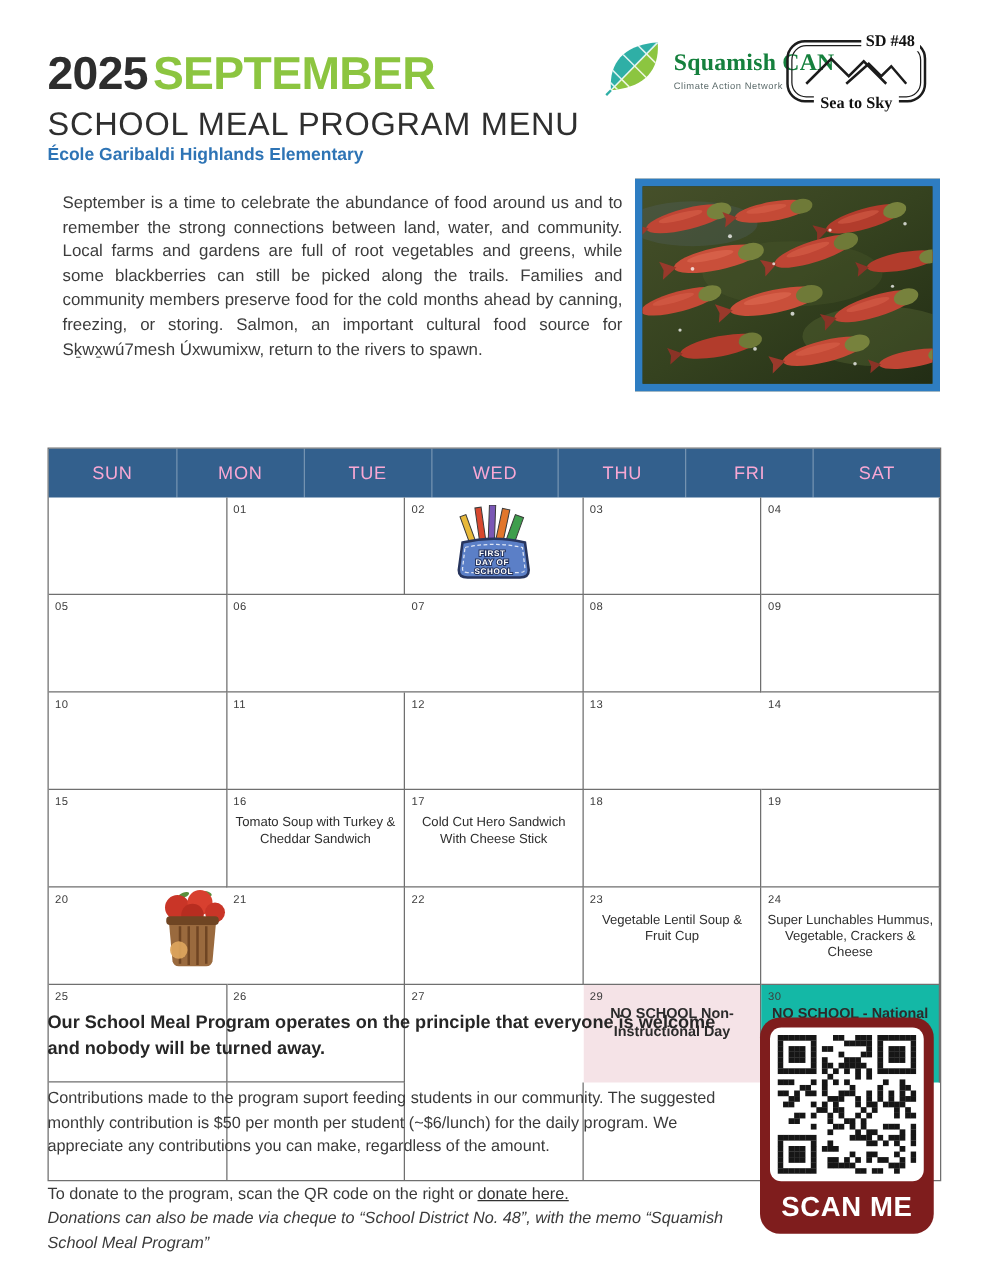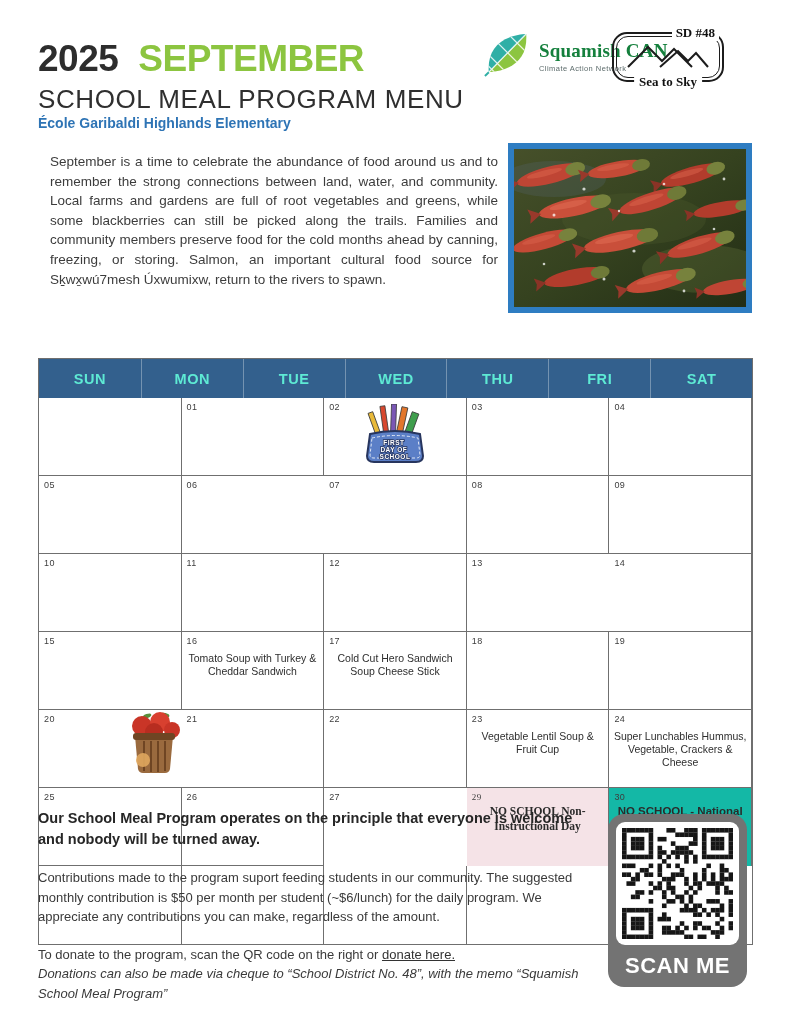--- a/index.html
+++ b/index.html
@@ -2,48 +2,48 @@
 <html><head>
 <meta charset="utf-8">
 <style>
   html,body{margin:0;padding:0;background:#fff;}
   .page{position:relative;width:791px;height:1024px;background:#fff;overflow:hidden;
         font-family:"Liberation Sans","DejaVu Sans",sans-serif;color:#333;}
 
   
   .title-line{position:absolute;left:38px;top:38px;font-size:37px;font-weight:700;letter-spacing:-0.5px;}
   .title-line .year{color:#2d2d2d;}
-  .title-line .month{color:#8CC540;margin-left:20px;}
+  .title-line .month{color:#8CC540;margin-left:4px;}
   .prog-title{position:absolute;left:38px;top:84px;font-size:26px;font-weight:400;color:#2f2f2f;letter-spacing:0.6px;}
   .school{position:absolute;left:38px;top:115px;font-size:14px;font-weight:700;color:#2E74B5;}
 
   .logo-can{position:absolute;left:484px;top:31px;display:flex;align-items:center;gap:9px;}
   .logo-can .name{font-size:19px;font-weight:700;color:#15803d;letter-spacing:0.2px;font-family:Liberation Serif, serif;}
   .logo-can .sub{font-size:7.5px;color:#5c6b6b;letter-spacing:0.45px;margin-top:2px;}
 
-  .logo-sd48{position:absolute;left:612px;top:27px;width:112px;height:60px;}
+  .logo-sd48{position:absolute;left:629px;top:27px;width:112px;height:60px;}
   .sd48-box{position:absolute;left:0;right:0;top:5px;bottom:5px;border:2px solid #1c1c1c;border-radius:15px;}
   .sd48-box::after{content:"";position:absolute;inset:2px;border:1px solid #1c1c1c;border-radius:12px;}
   .sd48-top{position:absolute;top:-2px;right:5px;background:#fff;padding:0 4px;z-index:2;
             font-family:"Liberation Serif",serif;font-weight:700;font-size:13px;color:#111;}
   .sd48-bottom{position:absolute;bottom:-3px;left:50%;transform:translateX(-50%);background:#fff;padding:0 5px;z-index:2;
             font-family:"Liberation Serif",serif;font-weight:700;font-size:13px;color:#111;white-space:nowrap;}
   .sd48-mtn{position:absolute;left:14px;top:16px;}
 
   
   .intro-text{position:absolute;left:50px;top:152px;width:448px;font-size:13.5px;line-height:19.6px;
               color:#3c3c3c;text-align:justify;margin:0;}
   .photo{position:absolute;left:508px;top:143px;width:244px;height:170px;border:6px solid #2e7dc2;
          box-sizing:border-box;background:#2c3a1e;}
   .photo svg{display:block;width:100%;height:100%;}
 
   
   .calendar{position:absolute;left:38px;top:358px;width:715px;border:1px solid #6f6f6f;box-sizing:border-box;}
   .cal-head{display:grid;grid-template-columns:repeat(7,1fr);background:#33608D;height:39px;}
-  .hcell{display:flex;align-items:center;justify-content:center;color:#5eead4;font-weight:700;
+  .hcell{display:flex;align-items:center;justify-content:center;color:#f9a8d4;font-weight:400;
          font-size:14.5px;letter-spacing:0.6px;}
   .hcell + .hcell{border-left:1px solid rgba(255,255,255,0.32);}
   .cal-body{display:grid;grid-template-columns:repeat(5,1fr);grid-auto-rows:78px;}
   .cell{position:relative;border-right:1px solid #6f6f6f;border-bottom:1px solid #6f6f6f;
         padding:3px 4px;box-sizing:border-box;}
   .cell:nth-child(7n){border-right:none;}
   .cell:nth-last-child(-n+7){border-bottom:none;}
   .date{position:absolute;top:4px;left:5px;font-size:9px;color:#3d3d3d;letter-spacing:0.4px;}
   .meal{margin-top:17px;text-align:center;font-size:10.5px;line-height:13px;color:#2e2e2e;}
   .note{margin-top:13px;text-align:center;font-size:11.5px;line-height:14.5px;font-weight:700;color:#2b2b2b;}
@@ -53,21 +53,21 @@
        display:flex;align-items:center;justify-content:center;}
 
   
   .footer-text{position:absolute;left:38px;top:808px;width:558px;}
   .f-head{font-size:14.5px;font-weight:700;line-height:21px;color:#262626;margin:0 0 18px;}
   .f-p1{font-size:13px;line-height:19.5px;margin:0 0 18px;color:#3a3a3a;}
   .f-p2{font-size:13px;line-height:19.5px;margin:0;color:#3a3a3a;}
   .f-p3{font-size:13px;line-height:19.5px;font-style:italic;margin:0;color:#3a3a3a;}
   .donate{text-decoration:underline;color:#333;cursor:pointer;}
 
-  .qr-frame{position:absolute;left:608px;top:814px;width:139px;background:#737373;border-radius:16px;
+  .qr-frame{position:absolute;left:608px;top:814px;width:139px;background:#7f1d1d;border-radius:16px;
             padding:8px 8px 0;box-sizing:border-box;}
   .qr-white{background:#fff;border-radius:9px;height:123px;display:flex;align-items:center;justify-content:center;}
   .qr-label{height:42px;display:flex;align-items:center;justify-content:center;color:#fff;
             font-size:22px;font-weight:700;letter-spacing:0.5px;}
 </style>
 </head>
 <body>
 
 <div class="page">
 
@@ -290,21 +290,21 @@
         </div>
         <div class="cell">
           <span class="date">15</span>
         </div>
         <div class="cell">
           <span class="date">16</span>
           <div class="meal">Tomato Soup with Turkey &amp; Cheddar Sandwich</div>
         </div>
         <div class="cell">
           <span class="date">17</span>
-          <div class="meal">Cold Cut Hero Sandwich Soup Cheese Stick</div>
+          <div class="meal">Cold Cut Hero Sandwich With Cheese Stick</div>
         </div>
         <div class="cell">
           <span class="date">18</span>
         </div>
         <div class="cell">
           <span class="date">19</span>
         </div>
         <div class="cell">
           <span class="date">20</span>
   <span class="basket-wrap">
@@ -343,21 +343,21 @@
         </div>
         <div class="cell">
           <span class="date">25</span>
         </div>
         <div class="cell">
           <span class="date">26</span>
         </div>
         <div class="cell">
           <span class="date">27</span>
         </div>
-        <div class="cell" style="background: rgb(245, 227, 231); font-family: Liberation Serif, serif;">
+        <div class="cell" style="background: rgb(245, 227, 231);">
           <span class="date">29</span>
           <div class="note">NO SCHOOL Non-Instructional Day</div>
         </div>
         <div class="cell" style="background: #14b8a6;">
           <span class="date">30</span>
           <div class="note">NO SCHOOL - National Day of Truth and Reconciliation</div>
         </div>
         <div class="cell"></div>
         <div class="cell"></div>
         <div class="cell"></div>

